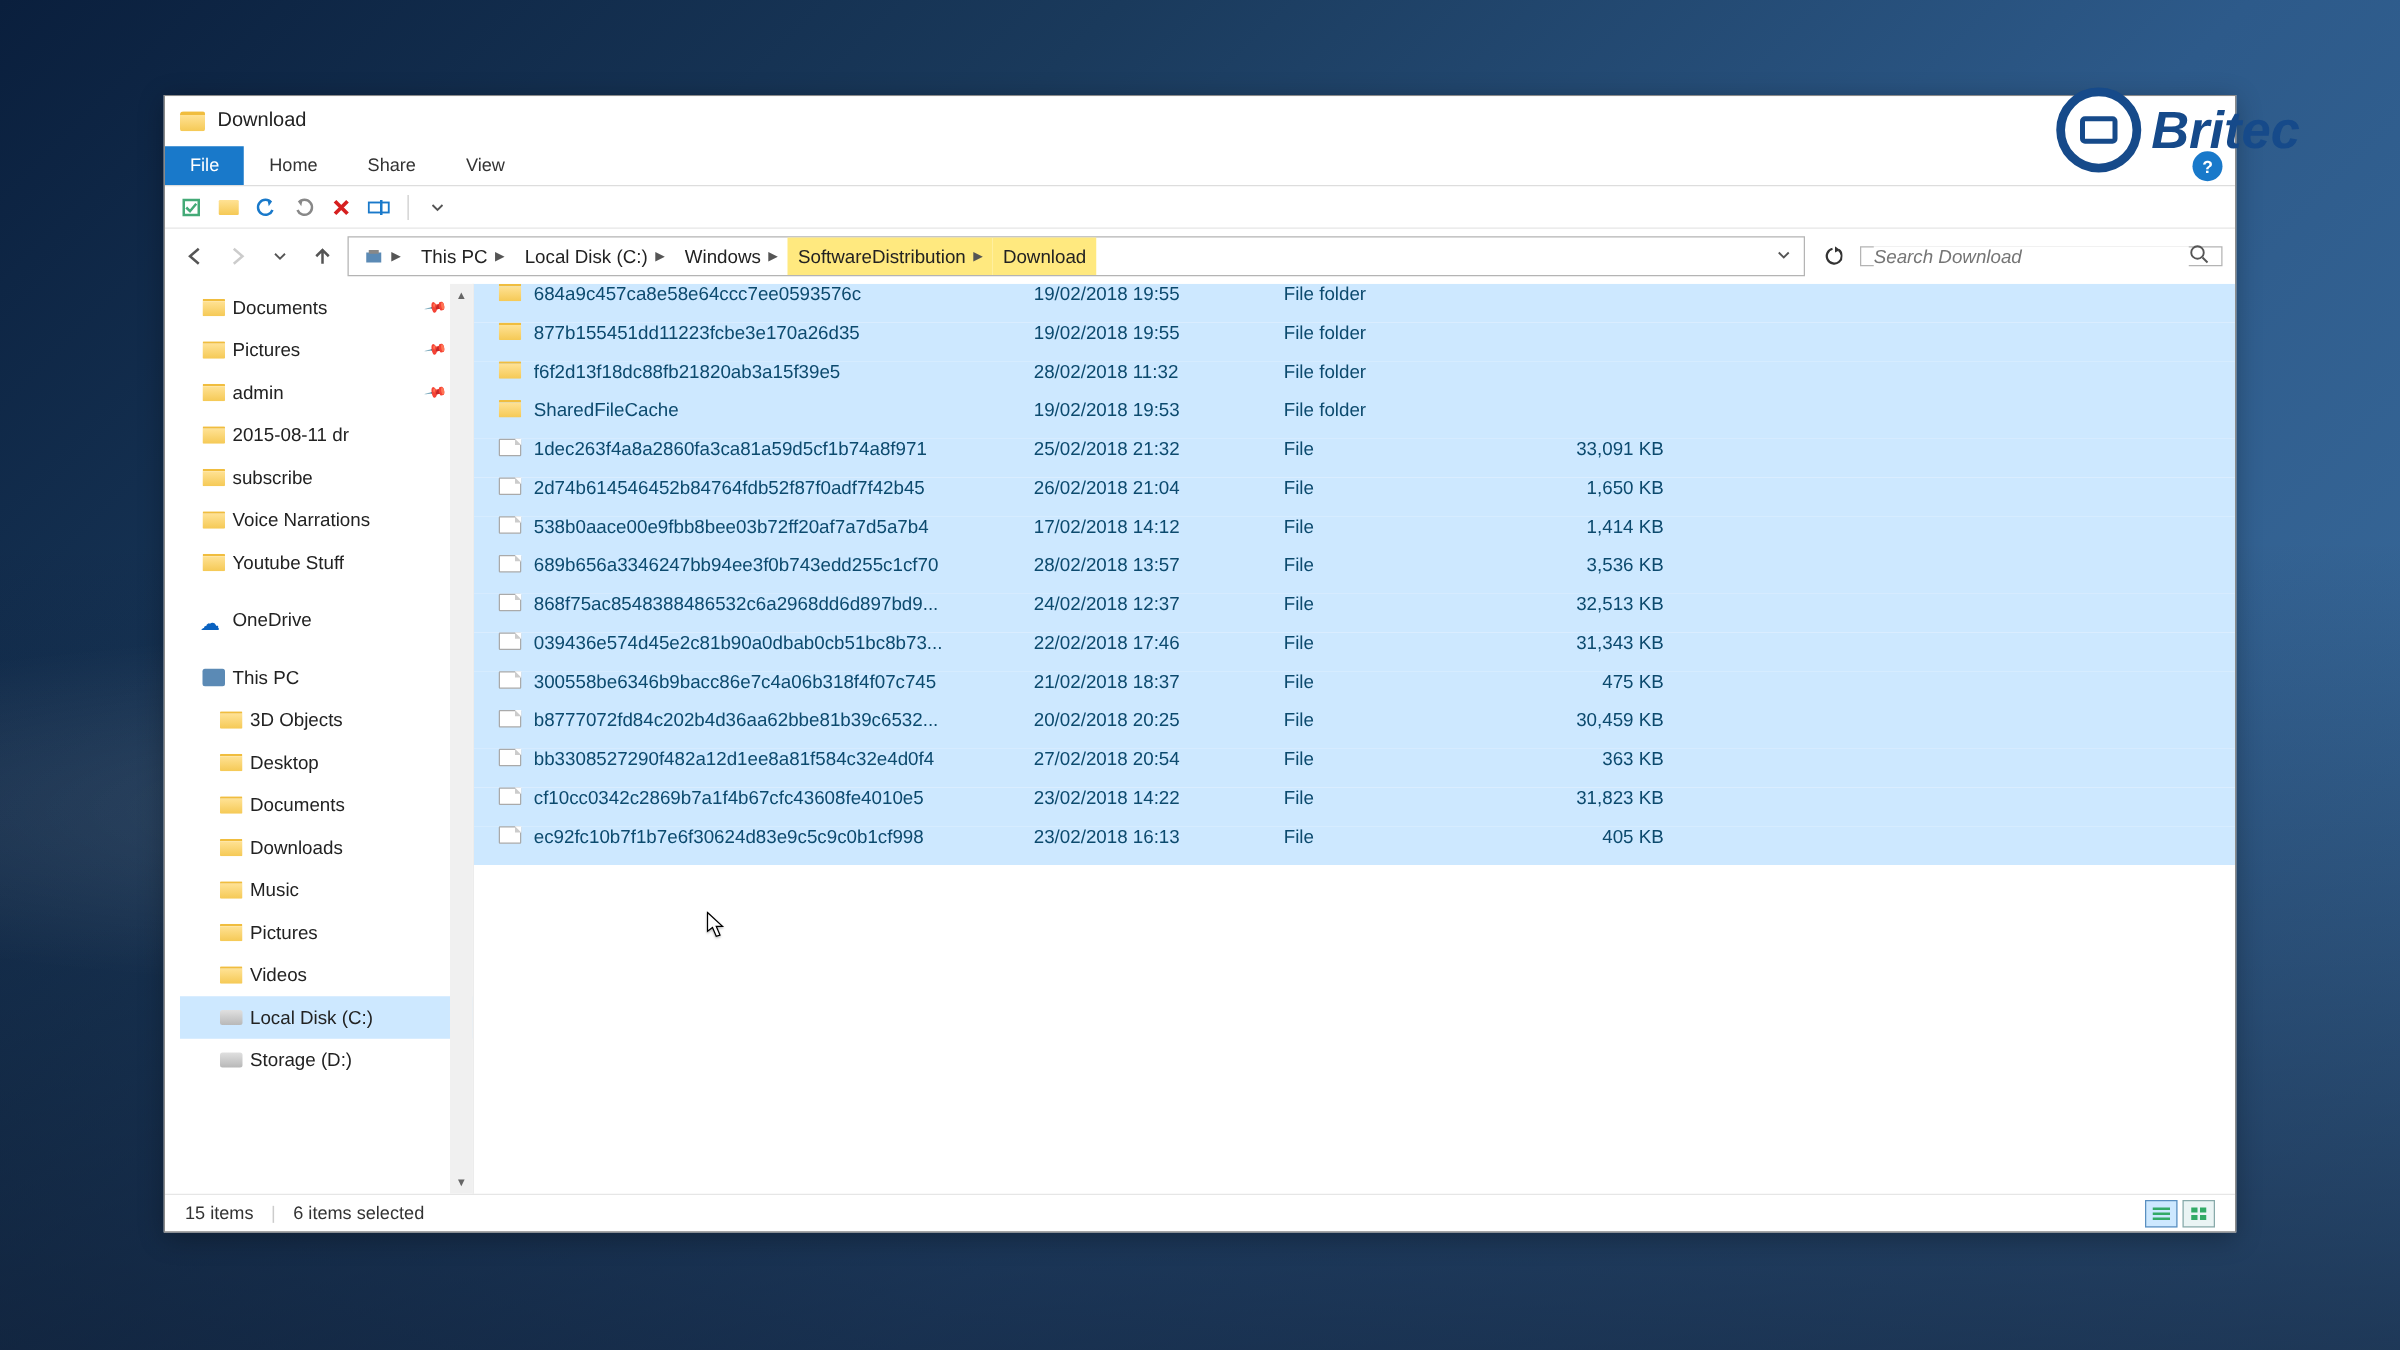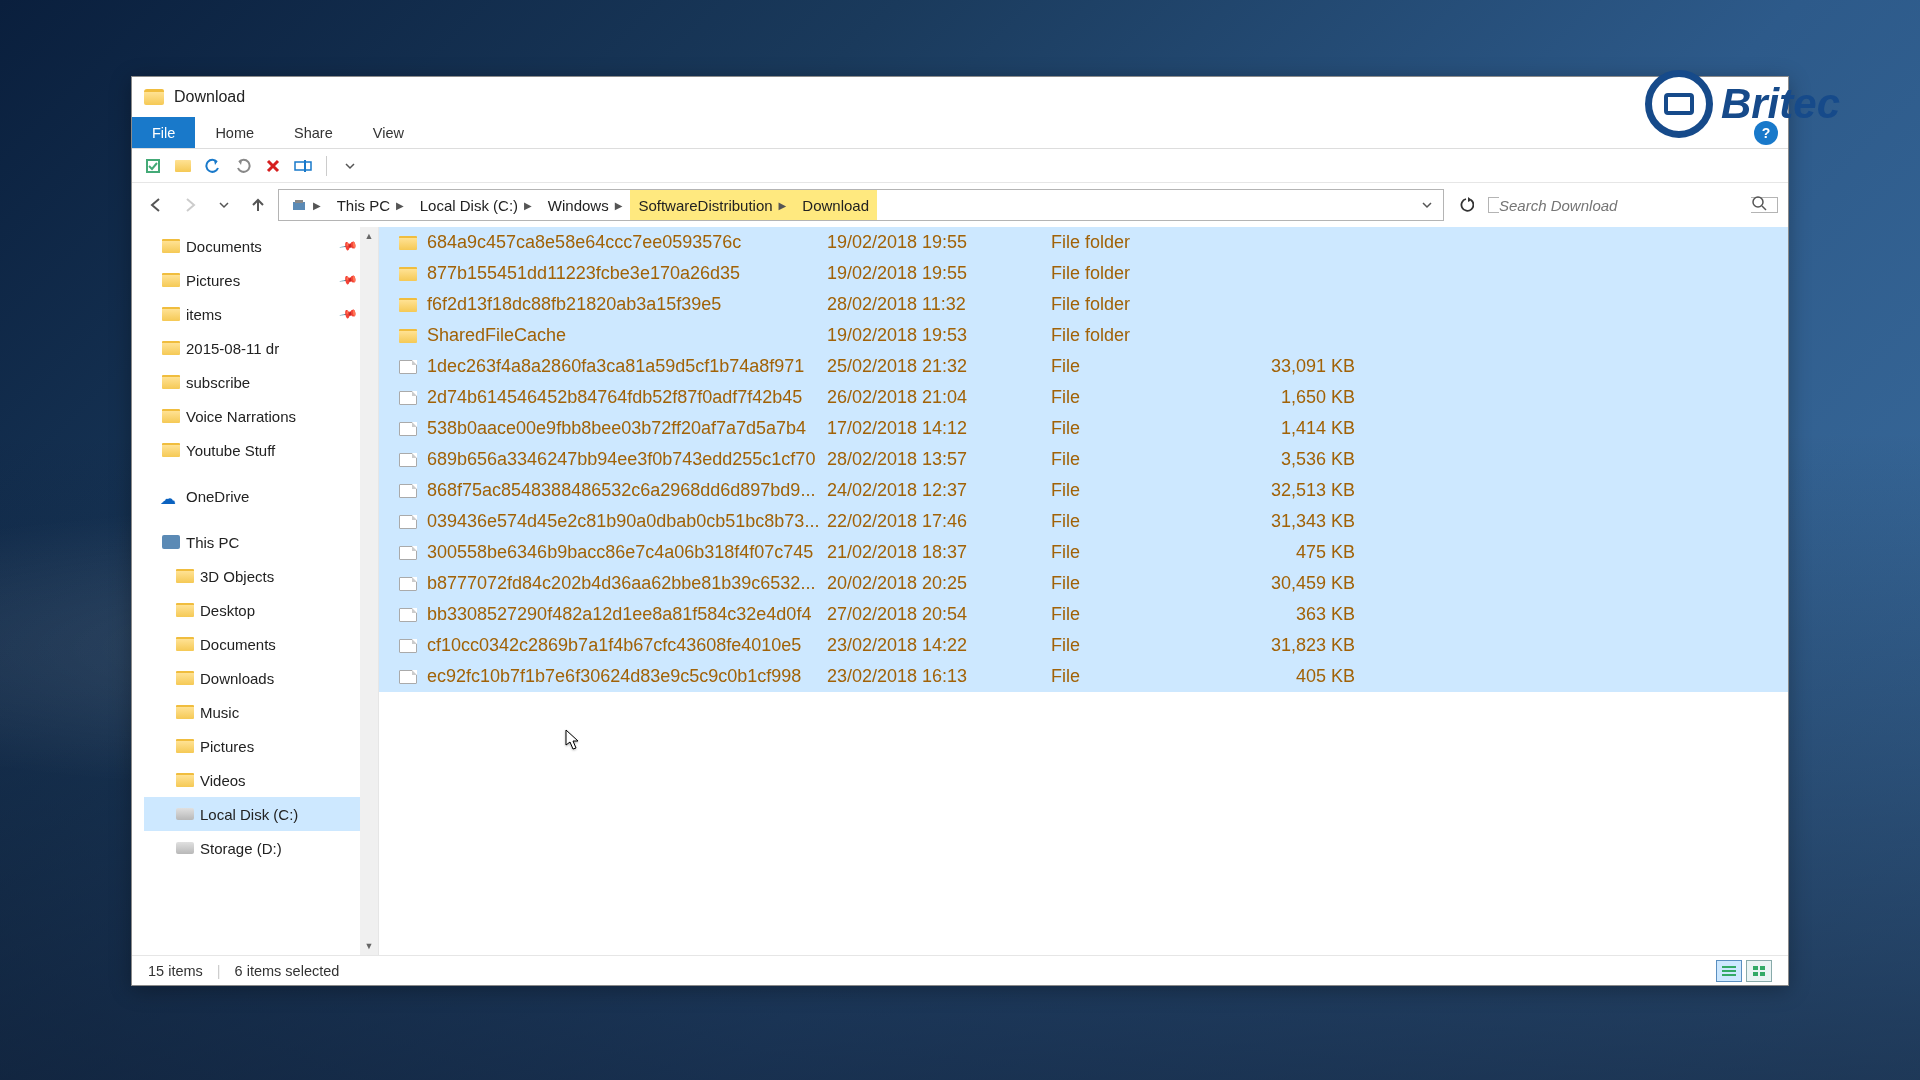--- a/index.html
+++ b/index.html
@@ -52,28 +52,28 @@
   .cloud-ic { color: #0a62c0; font-size: 16px; left: 16px; }
 
   .filelist { flex: 1; display: flex; flex-direction: column; min-width: 0; }
   .headers { height: 34px; display: flex; align-items: center; border-bottom: 1px solid #e6e6e6; font-size: 15px; color: #444; padding-left: 20px; }
   .col-name { width: 430px; }
   .col-date { width: 200px; }
   .col-type { width: 190px; }
   .col-size { width: 130px; text-align: right; padding-right: 16px; }
 
   .rows { flex: 1; overflow: auto; }
-  .row { height: 31px; display: flex; align-items: center; padding-left: 20px; font-size: 18px; color: #a16207; cursor: pointer; }
+  .row { height: 31px; display: flex; align-items: flex-start; padding-left: 20px; font-size: 15px; color: #0c4a6e; cursor: pointer; }
   .row.sel { background: #cde8ff; }
   .row .ic { width: 18px; height: 14px; margin-right: 10px; flex-shrink: 0; }
   .file-ic { background: #fff; border: 1px solid #aaa; border-radius: 1px; position: relative; height: 18px; width: 14px; }
   .file-ic::after { content: ''; position: absolute; right: -1px; top: -1px; border-top: 5px solid #fff; border-left: 5px solid #ccc; }
   .rn { width: 400px; overflow: hidden; text-overflow: ellipsis; white-space: nowrap; }
   .rd { width: 200px; }
-  .rt { width: 190px; margin-left: 24px; }
+  .rt { width: 190px; }
   .rs { width: 130px; text-align: right; padding-right: 16px; }
 
   .statusbar { height: 30px; border-top: 1px solid #e6e6e6; display: flex; align-items: center; padding: 0 16px; font-size: 14.5px; color: #333; }
   .status-sep { margin: 0 14px; color: #ccc; }
   .view-toggles { margin-left: auto; display: flex; gap: 4px; }
   .vt { width: 26px; height: 22px; border: 1px solid #8aa; display: flex; align-items: center; justify-content: center; cursor: pointer; background: #eaf4f4; }
   .vt.active { background: #cde8ff; border-color: #5a8fc0; }
 
   .logo-overlay { position: absolute; right: 80px; top: 70px; font-size: 42px; font-weight: 700; font-style: italic; color: #164a8a; pointer-events: none; display: flex; align-items: center; gap: 8px; }
   .logo-ring { width: 68px; height: 68px; border: 7px solid #164a8a; border-radius: 50%; display: flex; align-items: center; justify-content: center; position: relative; }
@@ -220,21 +220,21 @@
             <span>Documents</span>
             <span class="pin">📌</span>
           </div>
           <div class="sb-item">
             <div class="sb-ic folder-ic"></div>
             <span>Pictures</span>
             <span class="pin">📌</span>
           </div>
           <div class="sb-item">
             <div class="sb-ic folder-ic"></div>
-            <span>items</span>
+            <span>admin</span>
             <span class="pin">📌</span>
           </div>
           <div class="sb-item">
             <div class="sb-ic folder-ic"></div>
             <span>2015-08-11 dr</span>
           </div>
           <div class="sb-item">
             <div class="sb-ic folder-ic"></div>
             <span>subscribe</span>
           </div>

